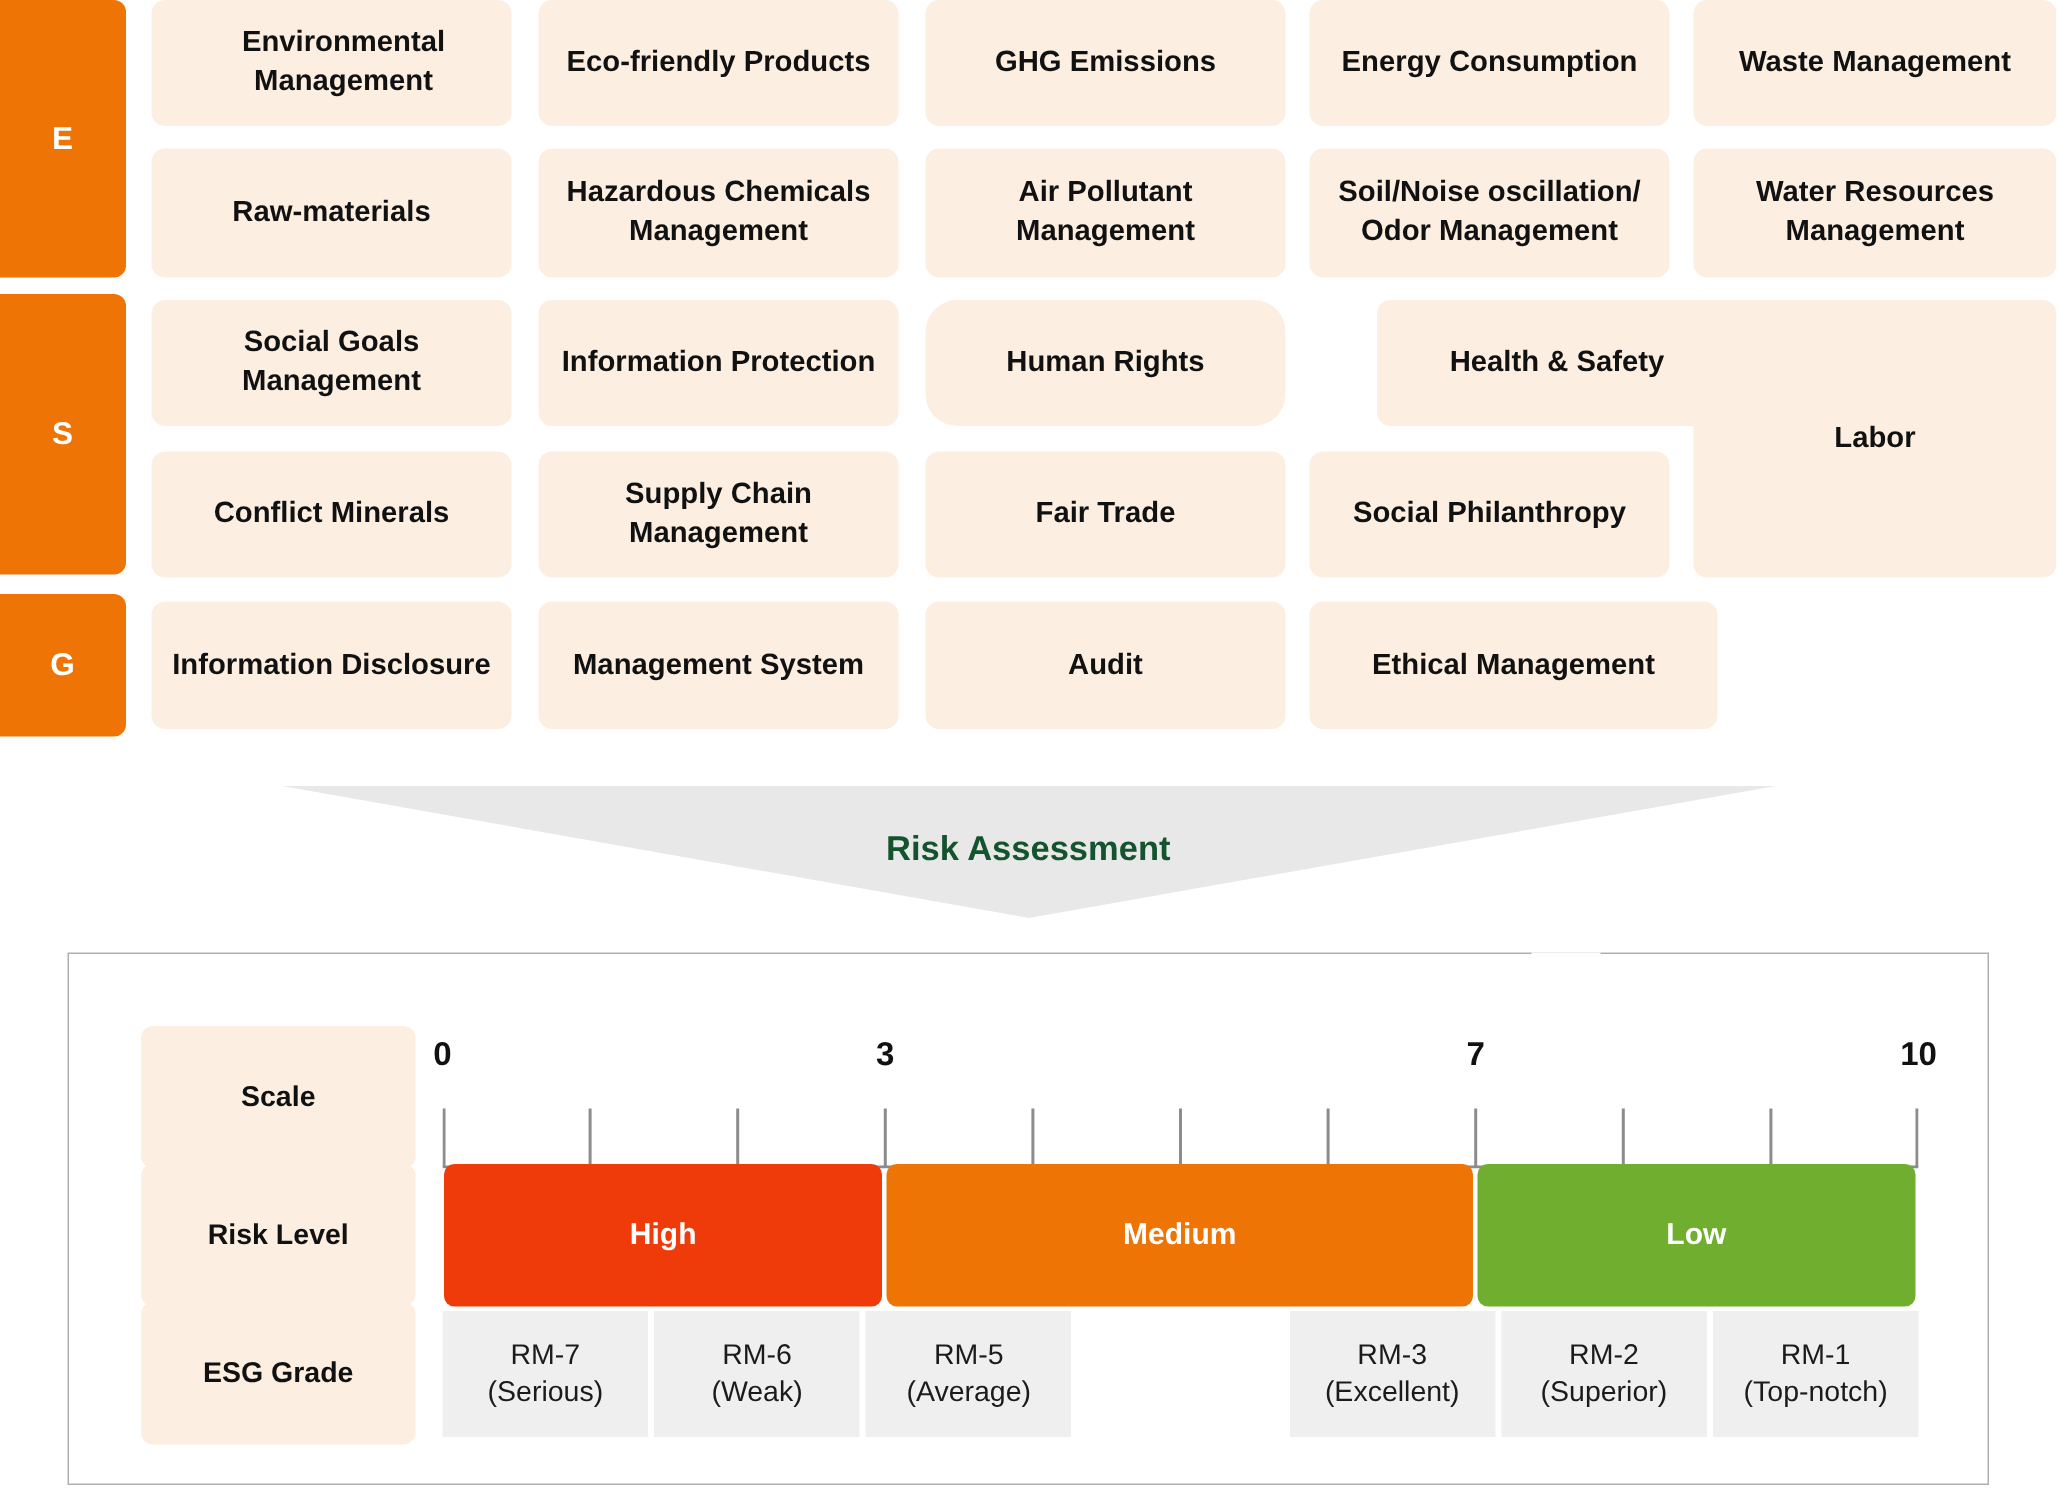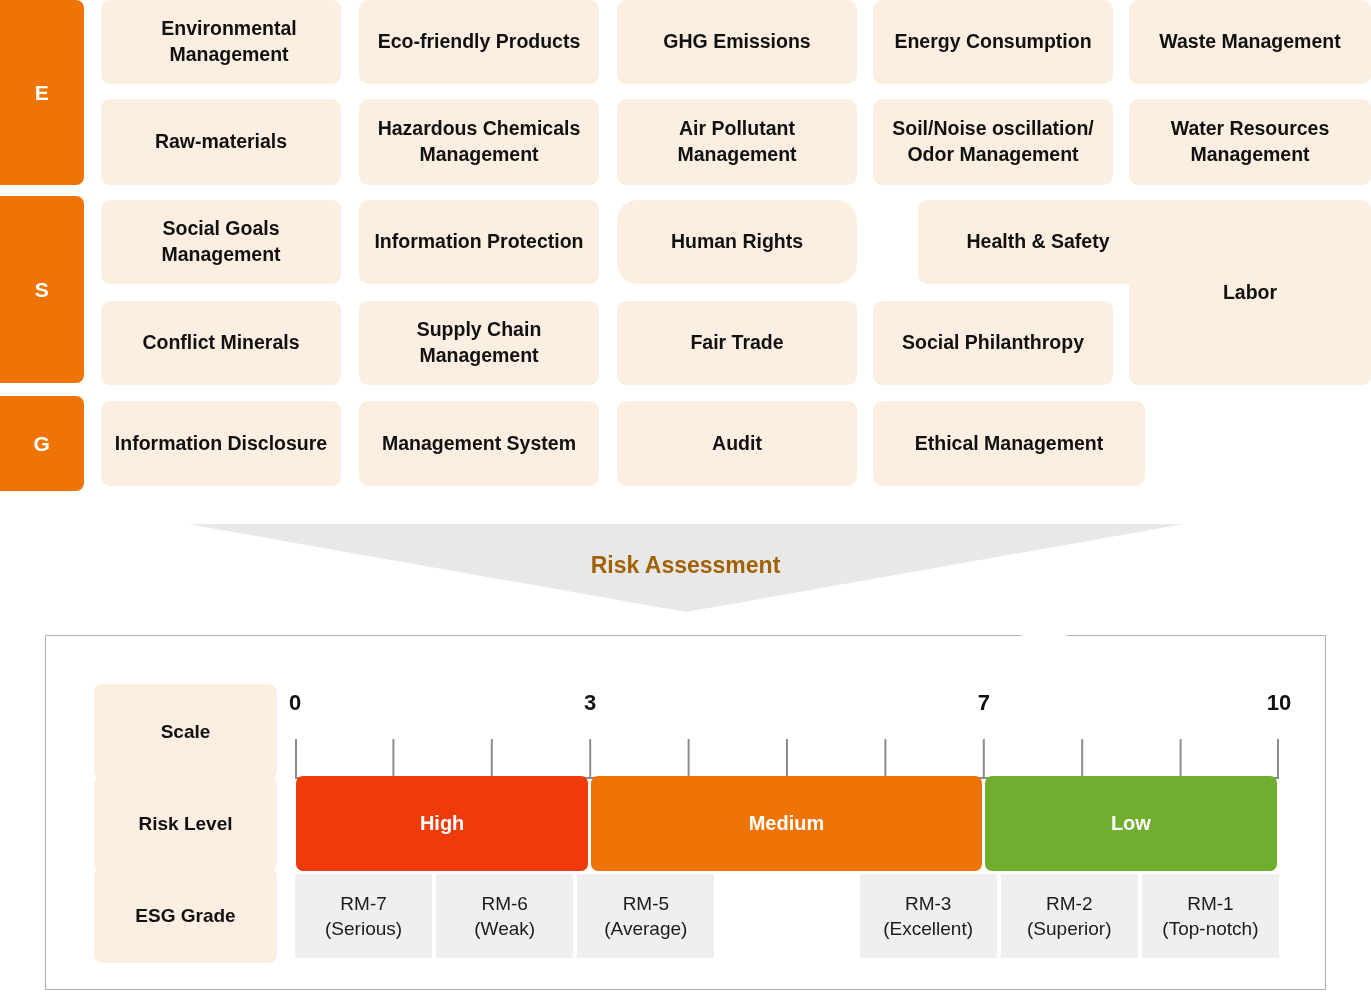--- a/index.html
+++ b/index.html
@@ -176,21 +176,21 @@
     <div class="topic" style="left:101px; top:401px; width:240px; height:85px;">Information Disclosure</div>
     <div class="topic" style="left:359px; top:401px; width:240px; height:85px;">Management System</div>
     <div class="topic" style="left:617px; top:401px; width:240px; height:85px;">Audit</div>
     <div class="topic" style="left:873px; top:401px; width:272px; height:85px;">Ethical Management</div>
   </section>
 
   <div class="arrow-wrap">
     <svg width="1371" height="100" viewBox="0 0 1371 100">
       <polygon id="arrow-poly" points="188,8 1184,8 686,96" fill="#E8E8E8"></polygon>
     </svg>
-    <div class="arrow-label" style="color: #a16207;">Risk Assessment</div>
+    <div class="arrow-label" style="color: #14532d;">Risk Assessment</div>
   </div>
 
   <section class="panel">
     <div class="panel-notch"></div>
 
     <div class="rowlabel rl-scale">Scale</div>
     <div class="rowlabel rl-risk">Risk Level</div>
     <div class="rowlabel rl-grade">ESG Grade</div>
 
     <div class="scale-area" id="scale-area">

